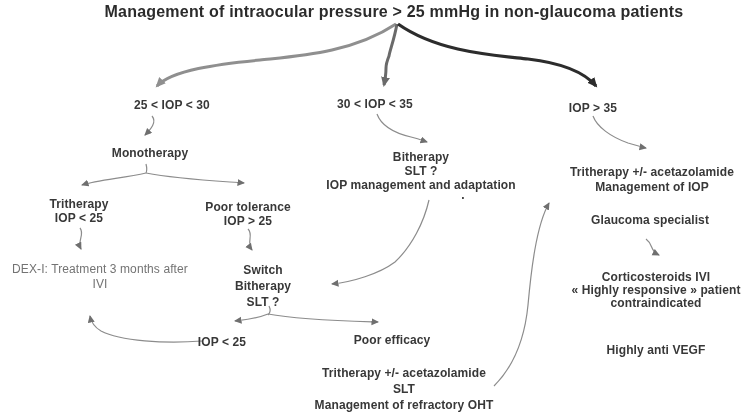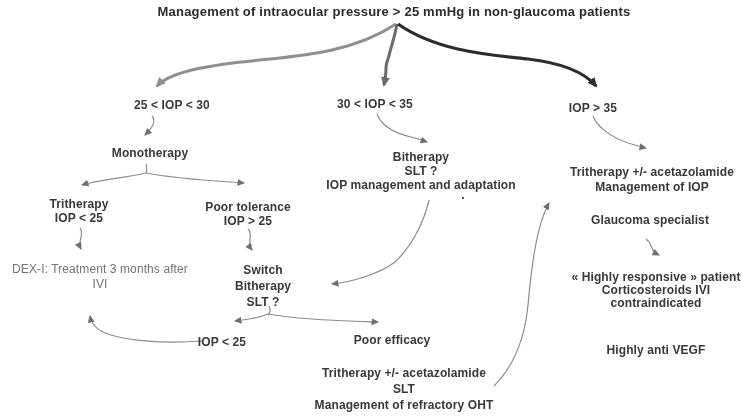--- a/index.html
+++ b/index.html
@@ -5,21 +5,21 @@
   html,body{margin:0;padding:0;background:#fff;}
   .canvas{
     position:relative;width:742px;height:416px;background:#ffffff;
     font-family:"Liberation Sans",sans-serif;overflow:hidden;
   }
   .arrows{position:absolute;left:0;top:0;width:742px;height:416px;pointer-events:none;}
   .node{
     position:absolute;transform:translateX(-50%);text-align:center;white-space:nowrap;
     font-size:12px;font-weight:600;color:#383838;line-height:14px;letter-spacing:.1px;
   }
-  .title{font-size:13px;font-weight:700;color:#2b2b2b;letter-spacing:.2px;}
+  .title{font-size:16px;font-weight:700;color:#2b2b2b;letter-spacing:.2px;}
   .lh15{line-height:15px;}
   .lh16{line-height:16px;}
   .lh13{line-height:13px;}
   .bold{font-weight:400;color:#737373;}
   .dot{font-weight:700;}
 </style>
 </head>
 <body>
 
 <div class="canvas">
@@ -110,20 +110,20 @@
   <div class="node dot" style="left:463px;top:188px;">.</div>
 
   <div class="node lh15" style="left:652px;top:165px;">
     <div>Tritherapy +/- acetazolamide</div>
     <div>Management of IOP</div>
   </div>
 
   <div class="node" style="left:650px;top:213px;">Glaucoma specialist</div>
 
   <div class="node lh13" style="left:656px;top:271px;">
+    <div>Corticosteroids IVI</div>
     <div>« Highly responsive » patient</div>
-    <div>Corticosteroids IVI</div>
     <div>contraindicated</div>
   </div>
 
   <div class="node" style="left:656px;top:343px;">Highly anti VEGF</div>
 
 </div>
 
 </body></html>

